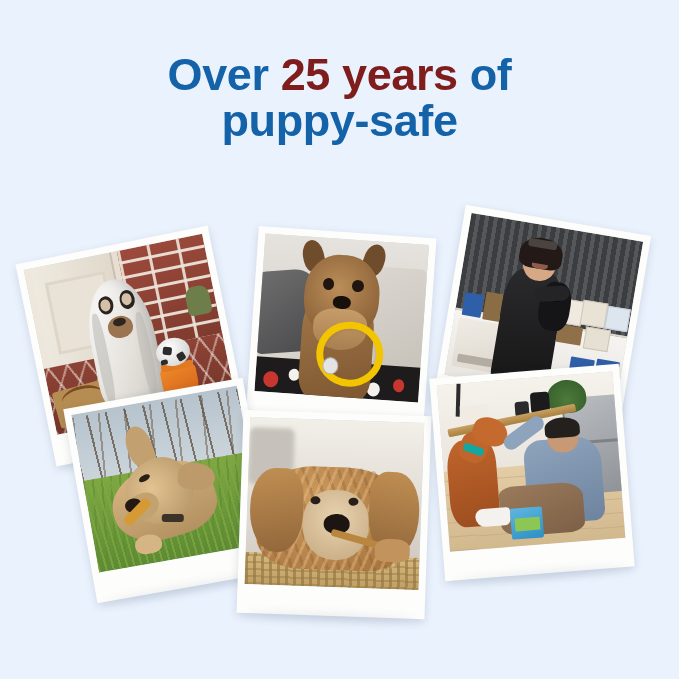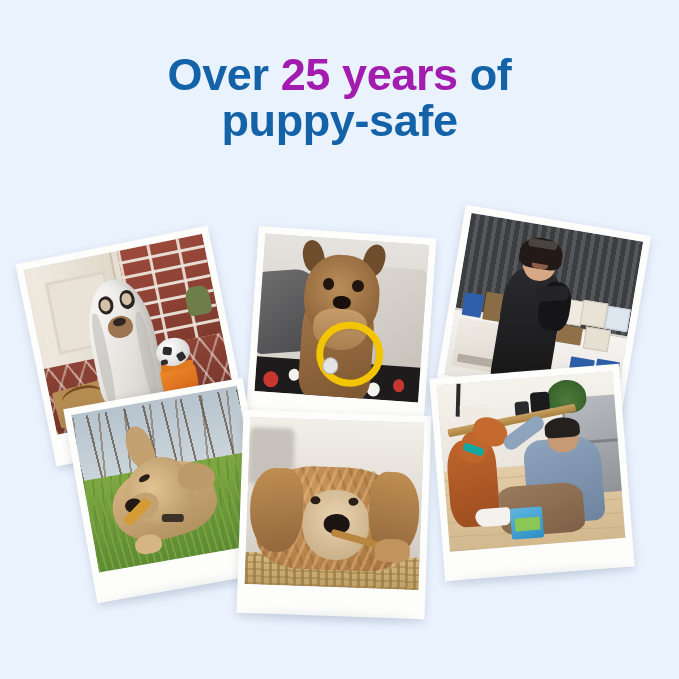--- a/index.html
+++ b/index.html
@@ -32,21 +32,21 @@
     text-align: center;
     font-size: 45px;
     line-height: 1.02;
     font-weight: 800;
     letter-spacing: -0.4px;
     color: #1463a9;
     z-index: 40;
     pointer-events: none;
   }
   #headline .ln { display: block; white-space: nowrap; }
-  #headline .accent { color: #a21caf; }
+  #headline .accent { color: #7f1d1d; }
 
   
   .polaroid {
     position: absolute;
     background: #fdfdfb;
     box-shadow: 0 3px 9px rgba(40, 60, 90, 0.16);
     box-sizing: border-box;
   }
   .polaroid .photo {
     position: absolute;

